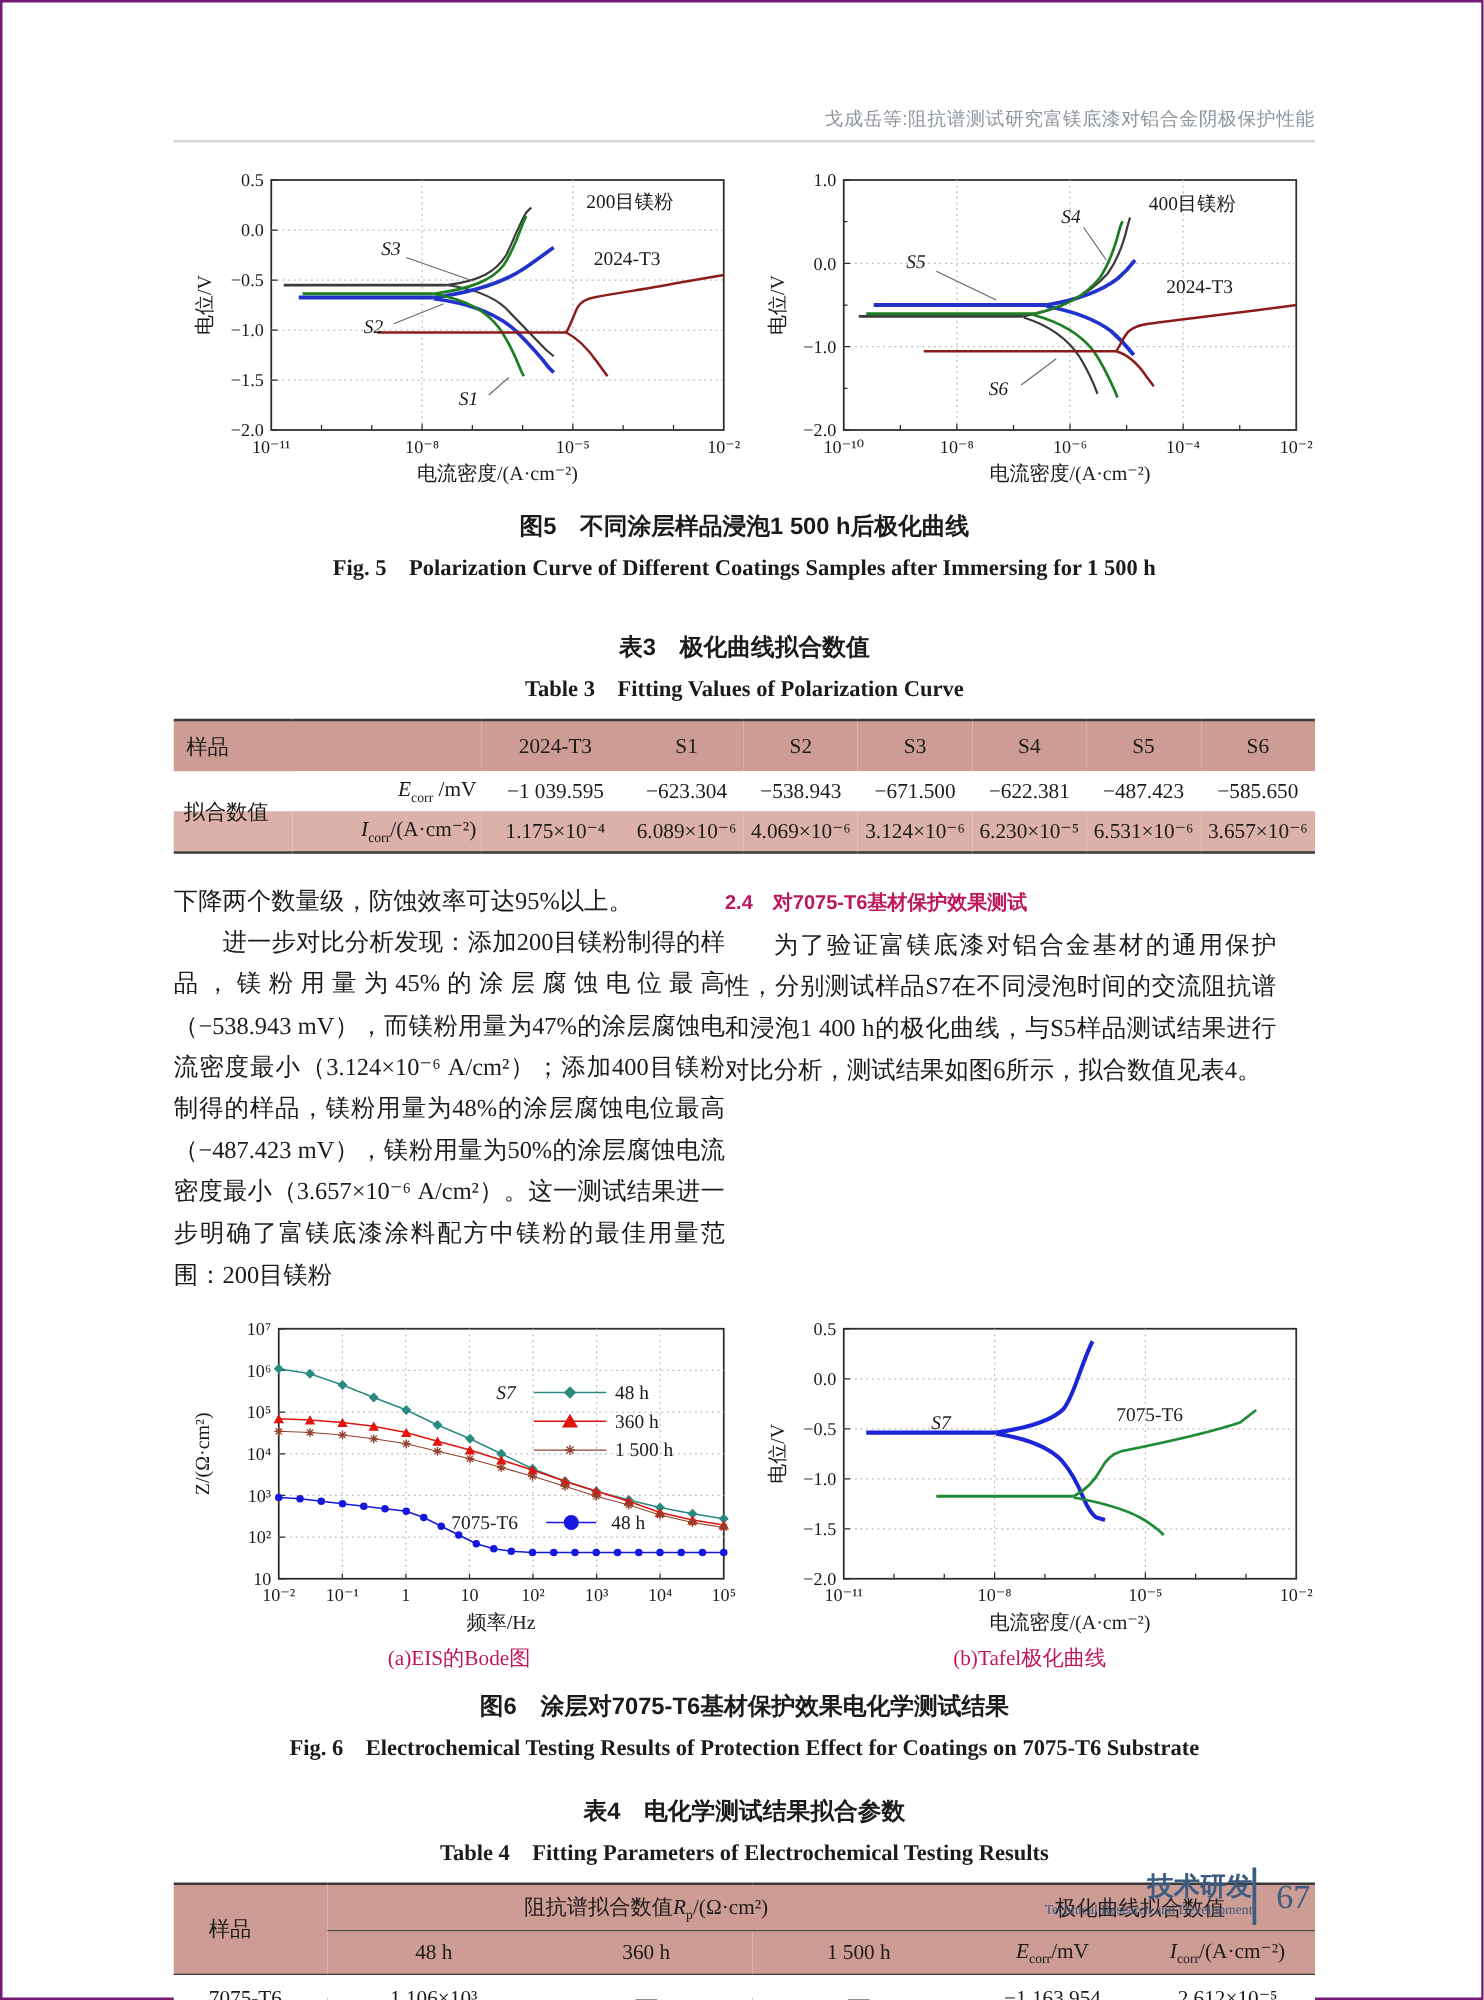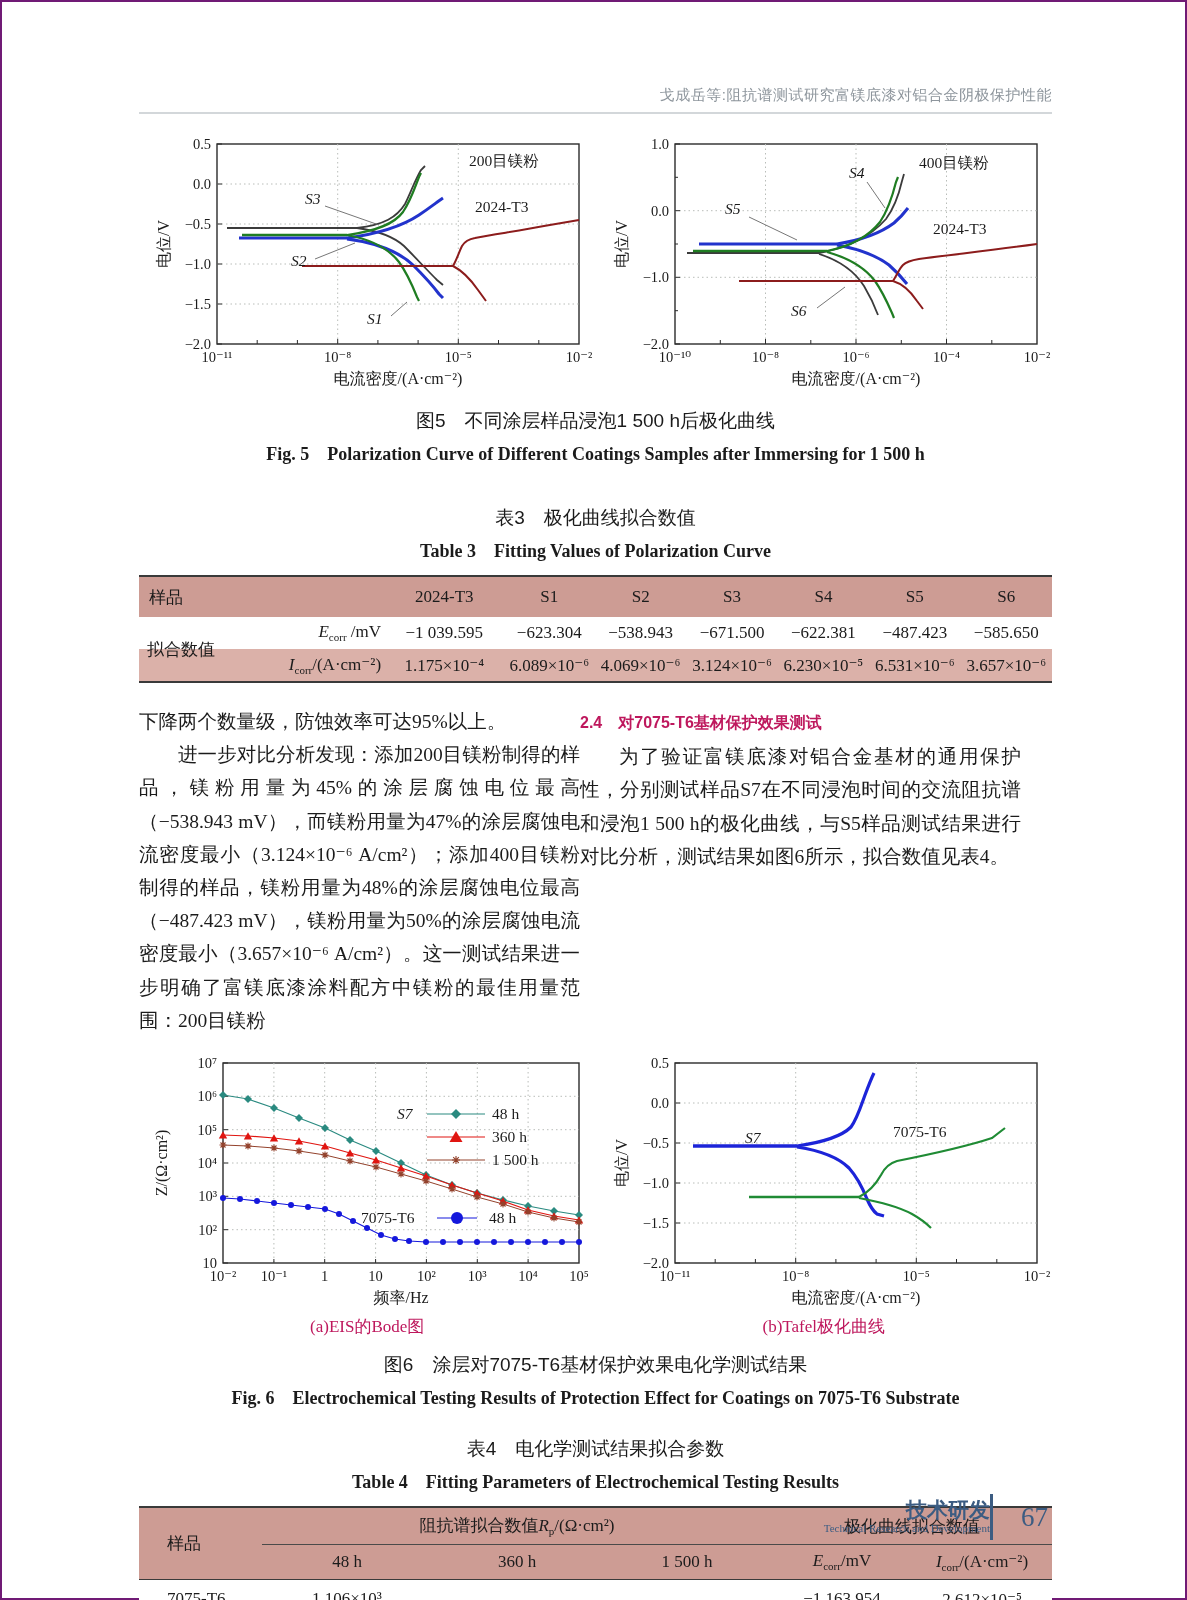--- a/index.html
+++ b/index.html
@@ -14,21 +14,21 @@
   
   .fig-row{display:flex;justify-content:space-between;margin-top:18px;}
   svg{display:block;}
   svg text{font-family:"Liberation Serif","DejaVu Serif",serif;fill:#1b1b1b;}
   .tk{font-size:14.5px;}
   .axl{font-size:16px;}
   .slab{font-size:15.5px;font-style:italic;}
   .nlab{font-size:15.5px;}
   .ctitle{font-size:15.5px;}
   
-  .cap-cn{text-align:center;font-family:"Liberation Sans","DejaVu Sans",sans-serif;font-weight:normal;
+  .cap-cn{text-align:center;font-family:"Liberation Sans","DejaVu Sans",sans-serif;font-weight:bold;
        font-size:19px;margin-top:14px;}
   .cap-en{text-align:center;font-family:"Liberation Serif","DejaVu Serif",serif;font-weight:bold;
        font-size:18px;margin-top:8px;}
   .subcap-row{display:flex;margin-top:2px;}
   .subcap{width:50%;text-align:center;color:#be185d;font-size:17px;}
   
   table{border-collapse:collapse;width:913px;font-size:17px;margin-top:12px;
         border-top:2.5px solid #3a3a3a;border-bottom:2.5px solid #3a3a3a;}
   th,td{font-weight:normal;padding:0 4px;white-space:nowrap;}
   .t3-head th{background:#cd9c94;height:40px;text-align:center;}
@@ -53,21 +53,21 @@
   .col p{margin:0;text-indent:2em;}
   .col p.cont{text-indent:0;}
   .section-head{font-family:"Liberation Sans","DejaVu Sans",sans-serif;font-weight:bold;
        color:#be185d;font-size:16px;margin:1px 0;}
   
   .footer{position:absolute;right:137px;bottom:58px;display:flex;align-items:center;color:#3c5c82;}
   .footer .txt{text-align:right;margin-left:36px;}
   .footer .cn{font-family:"Liberation Sans","DejaVu Sans",sans-serif;font-weight:bold;font-size:21px;line-height:22px;}
   .footer .en{font-size:11px;line-height:15px;}
   .footer .bar{width:0;height:46px;border-left:3px solid #3c5c82;}
-  .footer .num{font-size:27px;padding-left:28px;}
+  .footer .num{font-size:27px;padding-left:16px;}
 </style>
 </head>
 <body>
 
 <div class="page">
   <div class="content">
 
     <div class="running-head">戈成岳等:阻抗谱测试研究富镁底漆对铝合金阴极保护性能</div>
     <hr class="head-rule">
 
@@ -226,21 +226,21 @@
     </tbody>
       </table>
 
     <div class="columns">
       <div class="col">
         <p class="cont">下降两个数量级，防蚀效率可达95%以上。</p>
         <p>进一步对比分析发现：添加200目镁粉制得的样品，镁粉用量为45%的涂层腐蚀电位最高（−538.943 mV），而镁粉用量为47%的涂层腐蚀电流密度最小（3.124×10⁻⁶ A/cm²）；添加400目镁粉制得的样品，镁粉用量为48%的涂层腐蚀电位最高（−487.423 mV），镁粉用量为50%的涂层腐蚀电流密度最小（3.657×10⁻⁶ A/cm²）。这一测试结果进一步明确了富镁底漆涂料配方中镁粉的最佳用量范围：200目镁粉</p>
       </div>
       <div class="col">
         <div class="section-head">2.4　对7075-T6基材保护效果测试</div>
-        <p>为了验证富镁底漆对铝合金基材的通用保护性，分别测试样品S7在不同浸泡时间的交流阻抗谱和浸泡1 500 h的极化曲线，与S5样品测试结果进行对比分析，测试结果如图6所示，拟合数值见表4。</p>
+        <p>为了验证富镁底漆对铝合金基材的通用保护性，分别测试样品S7在不同浸泡时间的交流阻抗谱和浸泡1 400 h的极化曲线，与S5样品测试结果进行对比分析，测试结果如图6所示，拟合数值见表4。</p>
       </div>
     </div>
 
     <div class="fig-row" style="margin-top:14px">
 
       <svg width="455" height="262" viewBox="0 0 455 262">
         <defs>
           <marker id="mD" markerWidth="10" markerHeight="10" refX="5" refY="5" markerUnits="userSpaceOnUse">
               <path d="M5 1 L9 5 L5 9 L1 5 Z" fill="#2a8a80"></path>
             </marker>

